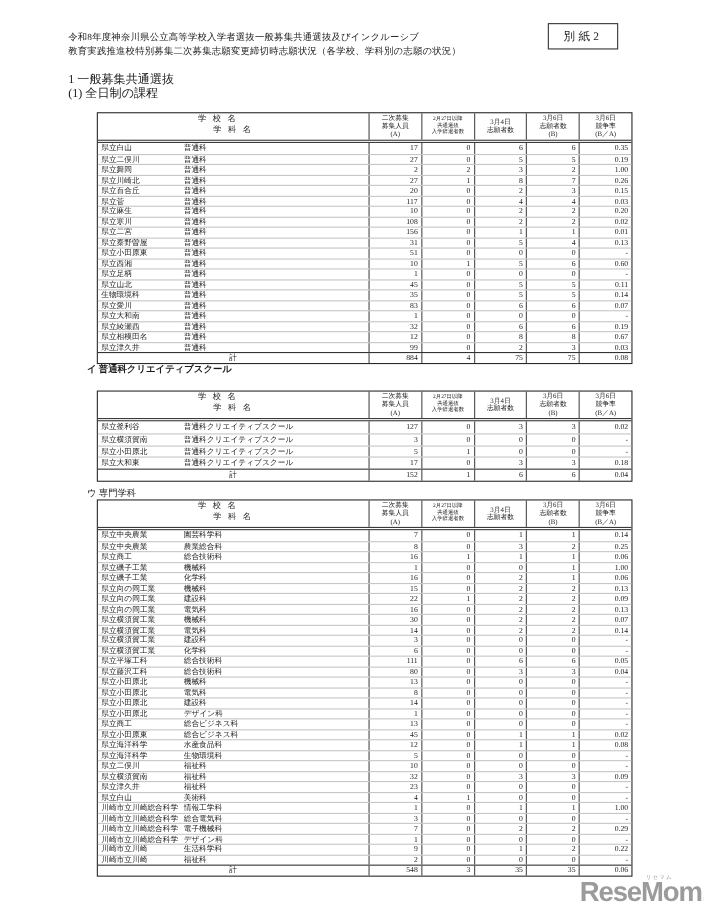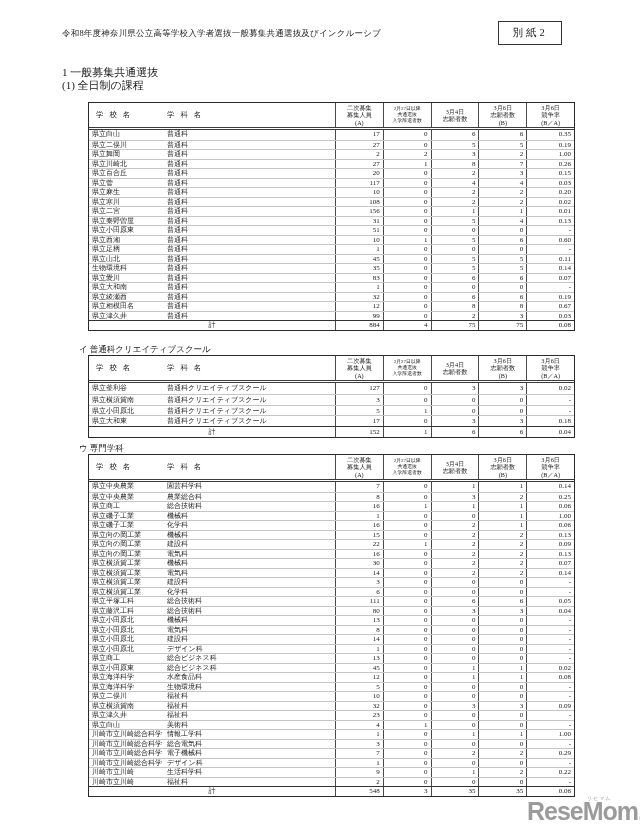--- a/index.html
+++ b/index.html
@@ -14,30 +14,30 @@
   .page { position:absolute; inset:0;padding-left:10px; }
 
   .header-block { position:absolute; left:62px; top:27px; width:440px; font-size:8.5px; line-height:1.5; letter-spacing:0.2px; }
 
   .besshi { position:absolute; left:498px; top:21px; width:64px; height:24px; border:1px solid #333; display:flex; align-items:center; justify-content:center; font-size:10.5px; letter-spacing:3px; }
 
   .intro { position:absolute; left:62px; top:66px; font-size:11px; line-height:13px; }
 
   .sec-label { position:absolute; font-size:8.5px; white-space:nowrap; }
   #label1 { left:79px; top:91px; }
-  #label2 { left:79px; top:344px; }
+  #label2 { left:79px; top:330px;font-weight:bold; }
   #label3 { left:79px; top:443px; }
 
   .tbl { position:absolute; left:88px; width:487px; border:1.5px solid #2a2a2a; background:#fff; }
   #tbl1 { top:102px; }
   #tbl2 { top:355px; }
   #tbl3 { top:454px; }
 
   .thead { display:flex; height:27px; border-bottom:3px double #3a3a3a; align-items:stretch; }
-  .th-name { width:247px; display:flex; align-items:center; font-size:7.5px; }
+  .th-name { width:247px; display:flex; align-items:center; font-size:7.5px;flex-direction:column; }
   .th-school { width:78px; padding-left:7px; letter-spacing:2px; white-space:nowrap; }
   .th-dept { letter-spacing:2px; white-space:nowrap; }
   .th-num { width:48px; border-left:1px solid #4a4a4a; display:flex; flex-direction:column; align-items:center; justify-content:center; font-size:6.2px; line-height:1.18; text-align:center; }
   .th-num.th-small { font-size:4.9px; }
 
   .trow { display:flex; height:9.5px; line-height:9.1px; font-size:7px; }
   #tbl2 .trow { height:10.8px; line-height:10.4px; }
   .tbody .trow:not(:first-child) { border-top:0.5px solid #c6c6c6; }
   .td-name { width:247px; display:flex; overflow:hidden; }
   .td-school { width:78px; padding-left:3px; white-space:nowrap; overflow:hidden; }
@@ -51,20 +51,21 @@
     font-size:25px; letter-spacing:-1px; line-height:1; }
   .logo-ruby { position:absolute; left:60px; top:-3px; font-size:5px; font-weight:normal; letter-spacing:1px; }
 </style>
 </head>
 <body>
 
 <div class="page">
 
   <div class="header-block">
     <div>令和8年度神奈川県公立高等学校入学者選抜一般募集共通選抜及びインクルーシブ</div>
+    <div>教育実践推進校特別募集二次募集志願変更締切時志願状況（各学校、学科別の志願の状況）</div>
   </div>
 
   <div class="besshi">
     <span>別紙2</span>
   </div>
 
   <div class="intro">
     <div>1 一般募集共通選抜</div>
     <div>(1)  全日制の課程</div>
   </div>

